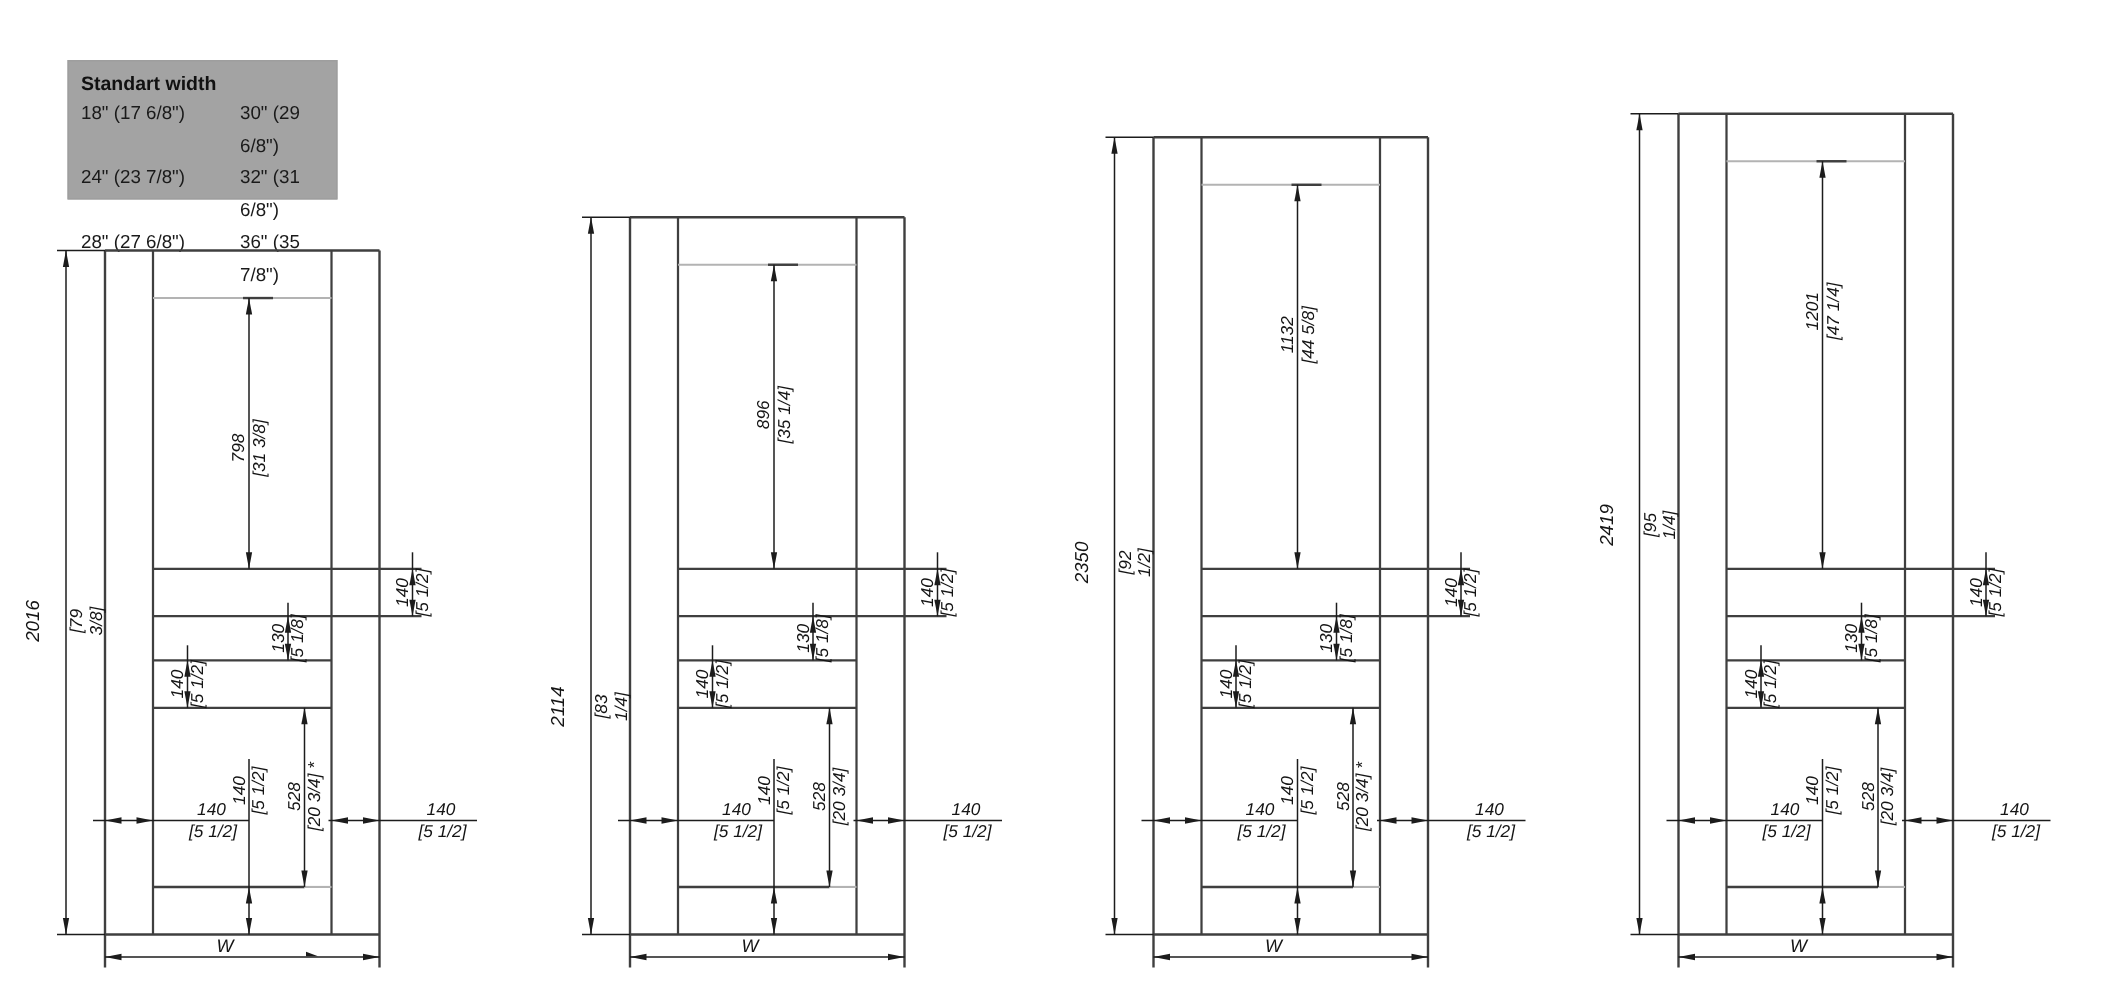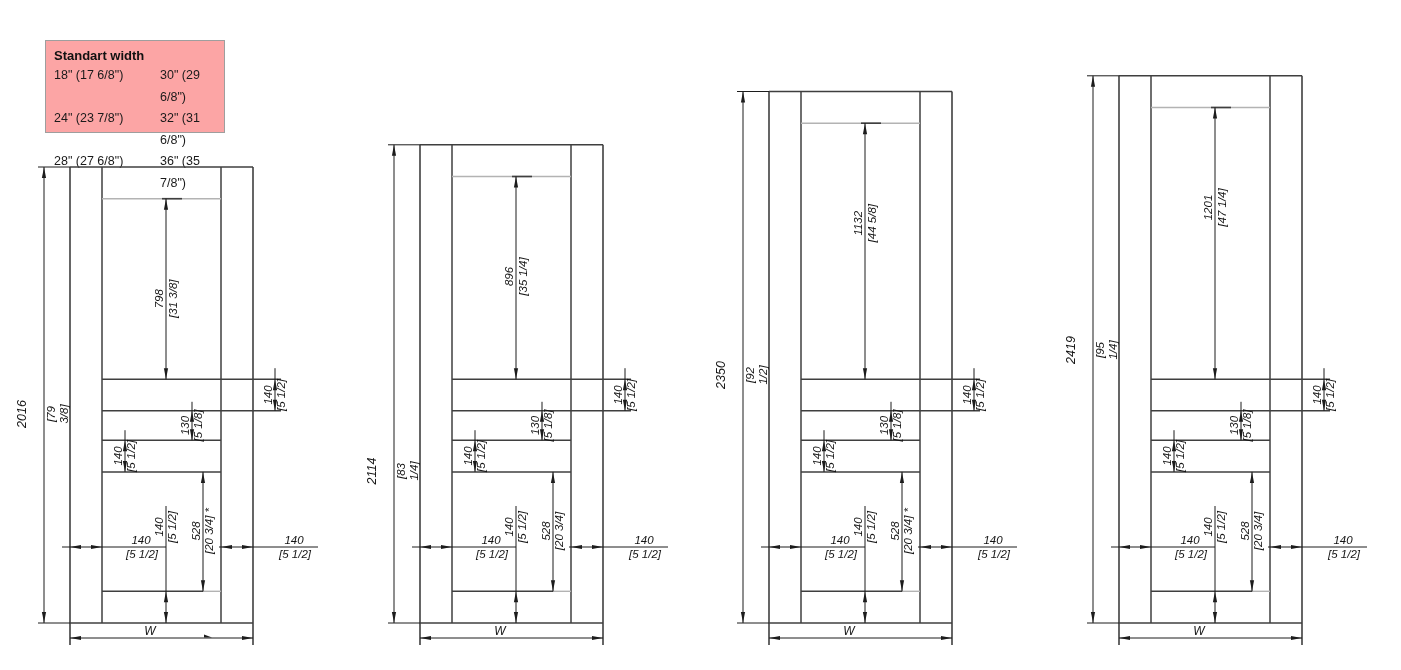--- a/index.html
+++ b/index.html
@@ -1,20 +1,20 @@
 <!DOCTYPE html>
 <html><head>
 <meta charset="utf-8">
 <style>
   html,body{margin:0;padding:0;background:#ffffff;}
   body{width:1401px;height:670px;overflow:hidden;position:relative;
        font-family:"Liberation Sans",sans-serif;}
   .legend{position:absolute;left:45px;top:40px;width:180px;height:93px;
           border:1px solid #9e9e9e;box-sizing:border-box;padding:5px 0 0 8px;
-          background:#fca5a5;}
+          background:#a3a3a3;}
   .legend-title{font-size:13px;font-weight:bold;color:#111;margin:2px 0 2px 0;}
   .legend-grid{display:grid;grid-template-columns:106px auto;
                font-size:12.5px;line-height:21.5px;color:#1a1a1a;}
   svg text{font-family:"Liberation Sans",sans-serif;font-style:italic;fill:#141414;}
   #drawing{position:absolute;left:0;top:0;}
 </style>
 </head>
 <body>
 
 <div class="legend">

